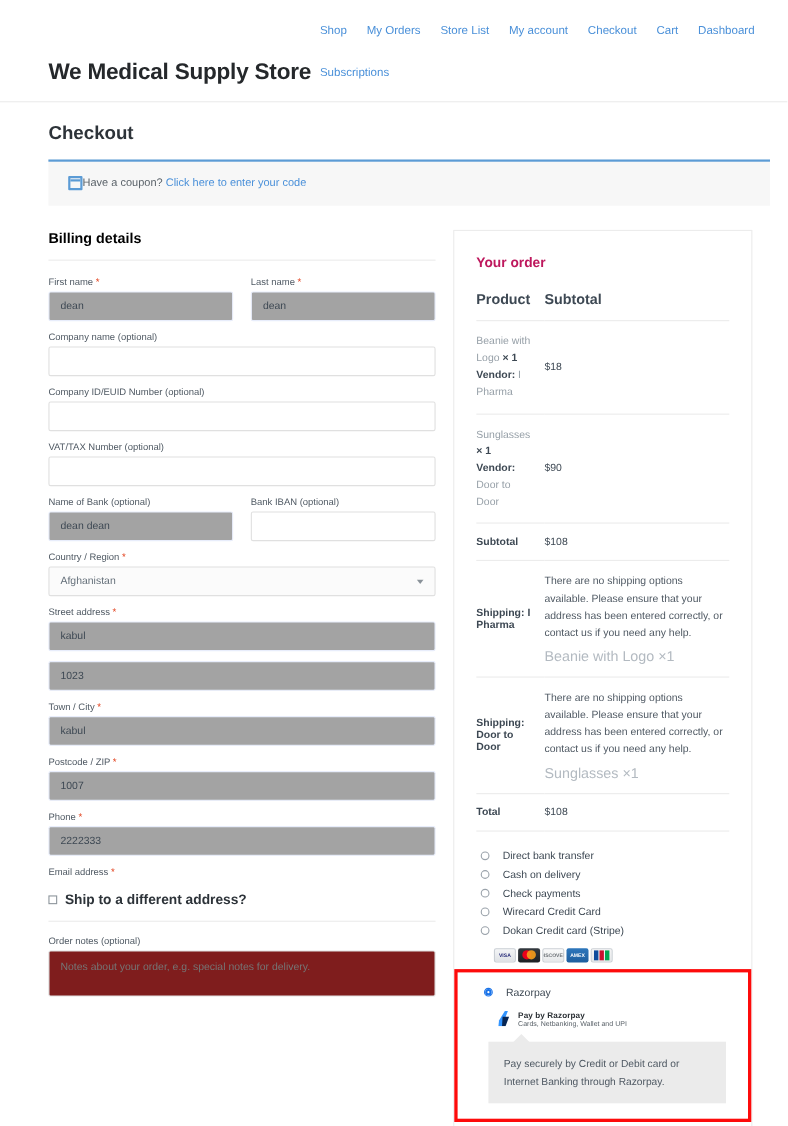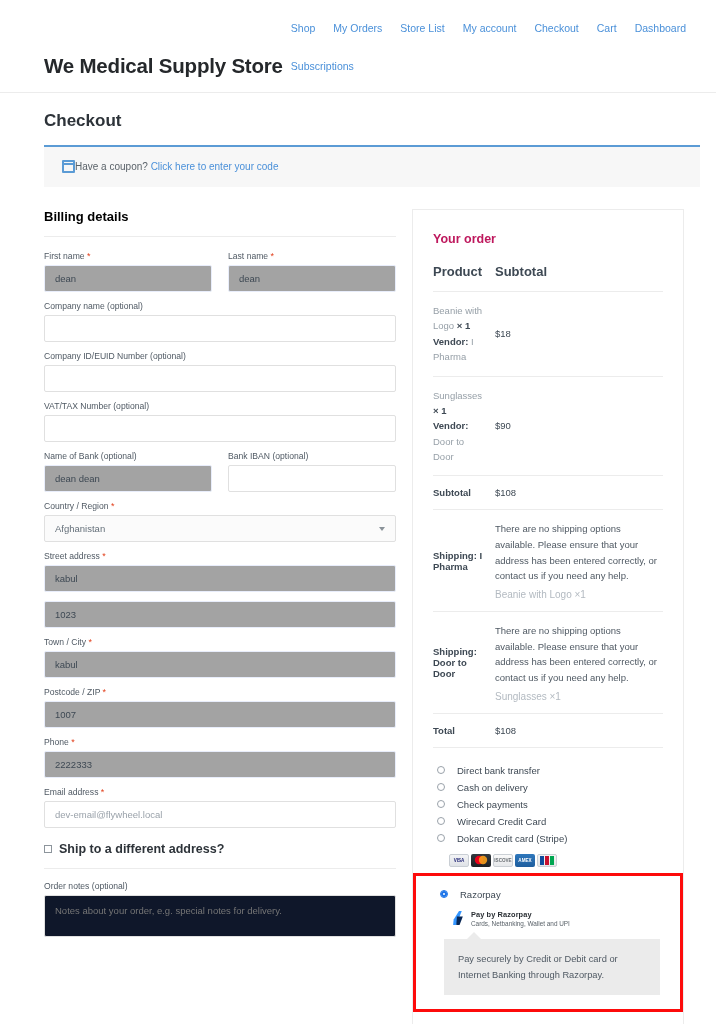--- a/index.html
+++ b/index.html
@@ -160,21 +160,21 @@
     background: #fff;
     flex: none;
   }
   .ship-diff-lbl {
     font-size: 12.5px; font-weight: 700; color: #2d3339;
   }
   .notes-rule { height: 1px; background: #ececec; margin-bottom: 12px; }
   .notes-area {
     width: 100%; height: 42px;
     border: 1px solid #e0e0e0; border-radius: 2px;
-    background: #0f172a;
+    background: #7f1d1d;
     font-size: 9.5px; color: #9aa2aa;
     padding: 9px 10px;
     resize: none;
     font-family: "Liberation Sans", sans-serif;
     outline: none;
   }
 
   
   .order-title {
     font-size: 12.5px; font-weight: 700; color: #be185d;
@@ -193,21 +193,21 @@
     border-bottom: 1px solid #ececec;
     vertical-align: middle;
     font-size: 9.5px;
   }
   .col-a { width: 62px; padding-right: 8px !important; }
   .prod-name { color: #97a0a8; line-height: 1.62; }
   .prod-name b { color: #3d4853; font-weight: 700; }
   .amt { color: #3d4853; }
   .tot-lbl { font-weight: 700; color: #3d4853; }
   .ship-msg { color: #4f5963; line-height: 1.65; font-size: 9.5px; }
-  .ship-sub { color: #b3bac1; font-size: 10px; margin-top: 5px; }
+  .ship-sub { color: #b3bac1; font-size: 13px; margin-top: 5px; }
 
   
   .pay-list { padding-top: 14px; }
   .pay-item {
     display: flex; align-items: center; gap: 12px;
     padding: 3px 0 3px 4px;
     cursor: pointer;
   }
   .radio {
     width: 8px; height: 8px; border-radius: 50%;
@@ -365,21 +365,20 @@
       <input class="inp filled" value="1007" style="">
     </div>
 
     <div class="field">
       <label class="lbl"><span>Phone</span> <span class="req">*</span></label>
       <input class="inp filled" value="2222333" style="">
     </div>
 
     <div class="field">
       <label class="lbl"><span>Email address</span> <span class="req">*</span></label>
-      <input class="inp" placeholder="dev-email@flywheel.local" style="">
     </div>
 
     <div class="ship-diff">
       <span class="chk"></span>
       <span class="ship-diff-lbl">Ship to a different address?</span>
     </div>
     <div class="notes-rule"></div>
 
     <div class="field">
       <label class="lbl">Order notes (optional)</label>

